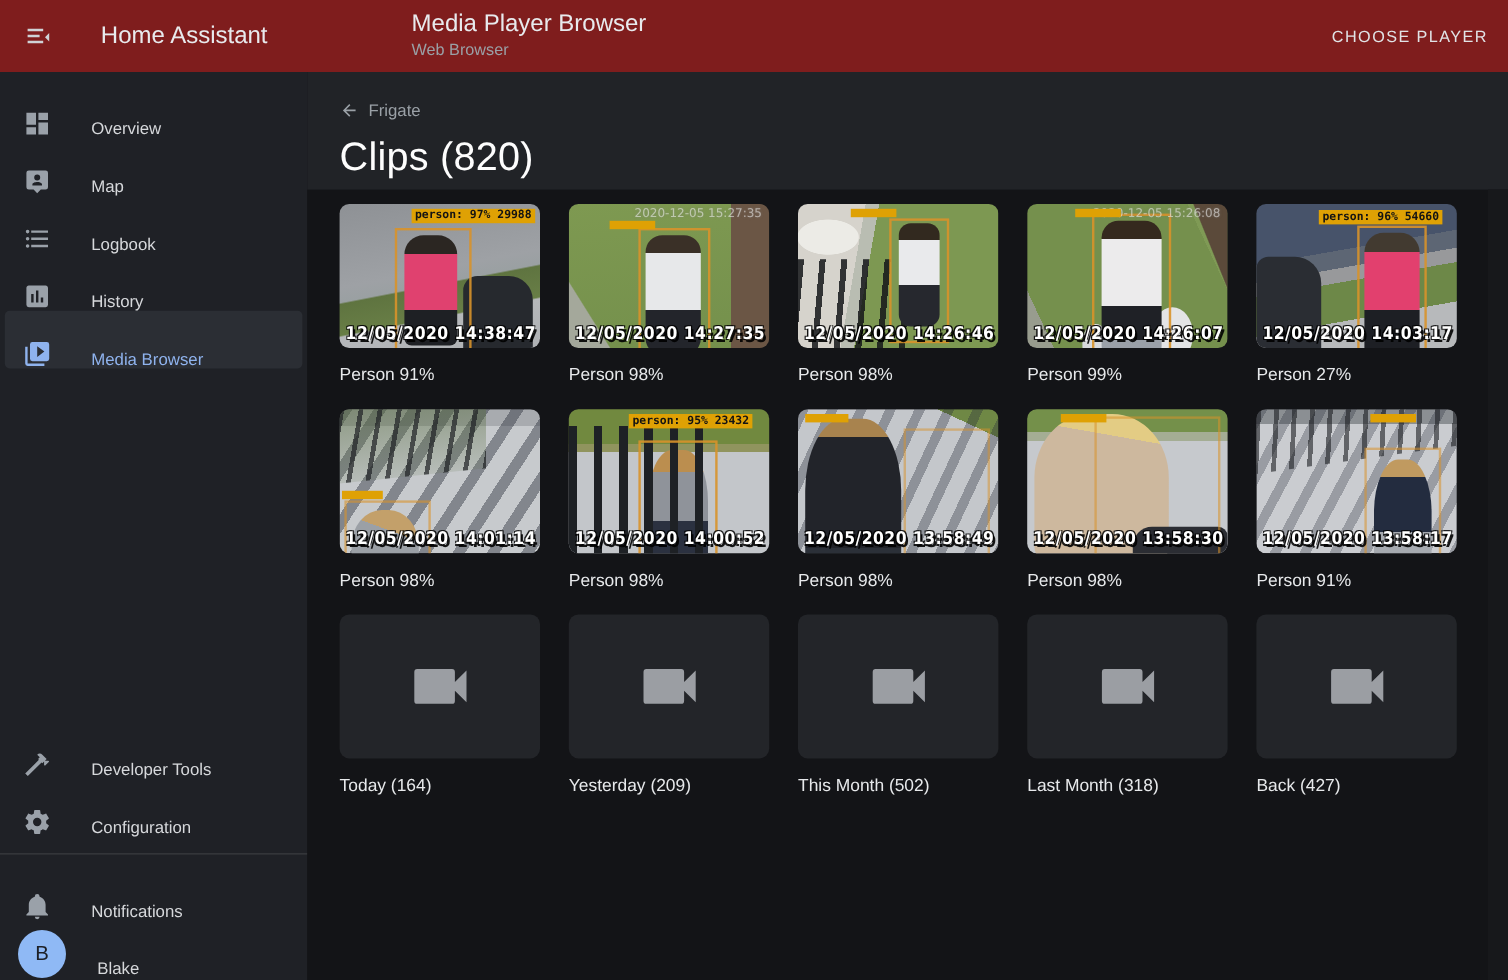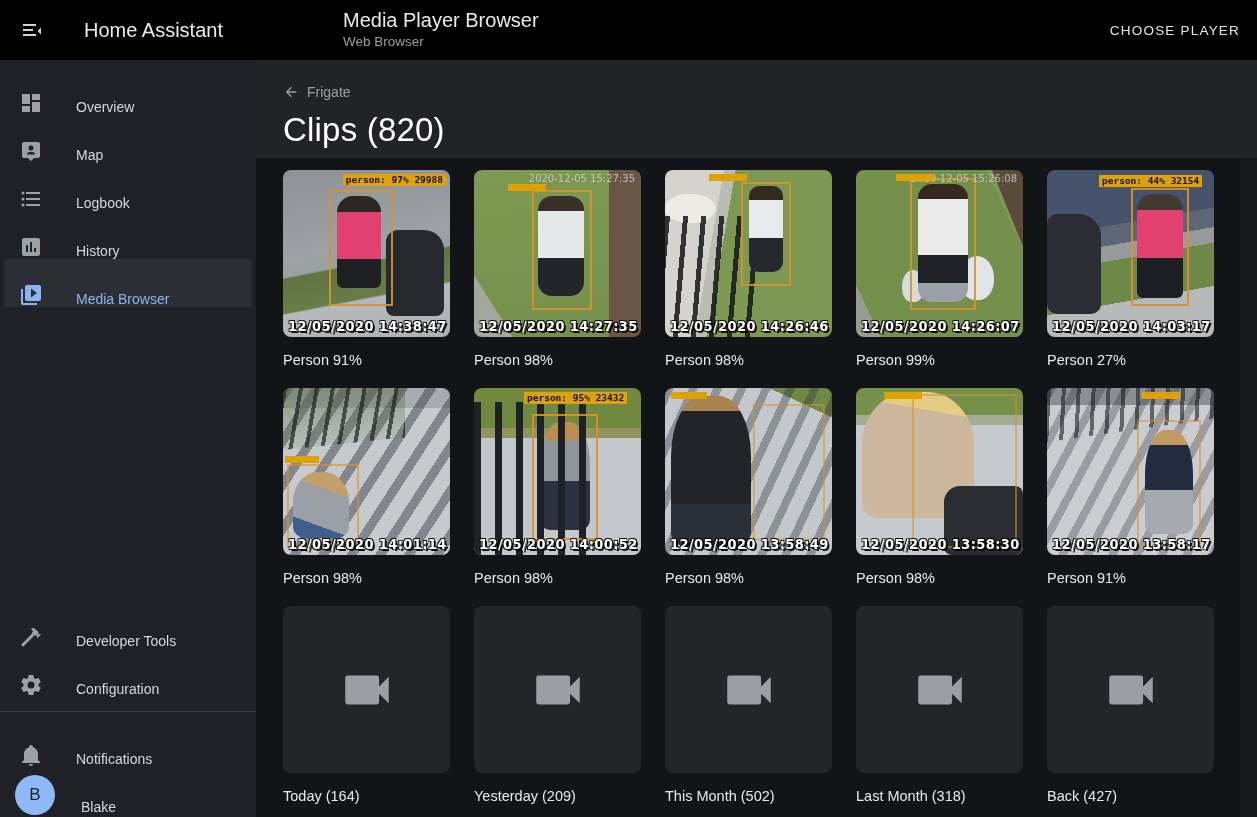--- a/index.html
+++ b/index.html
@@ -6,21 +6,21 @@
   html,body { background:#0d0e10; }
   .app {
     position:relative; width:1257px; height:817px; overflow:hidden;
     background:#111215; font-family:"Liberation Sans", sans-serif;
     -webkit-font-smoothing:antialiased;
   }
 
   
   .topbar {
     position:absolute; top:0; left:0; width:1257px; height:60px;
-    background:#000000; z-index:10; display:flex; align-items:center;
+    background:#7f1d1d; z-index:10; display:flex; align-items:center;
   }
   .menu-btn { margin-left:20px; width:24px; height:24px; color:#cfd2d6; cursor:pointer; flex:none; }
   .app-title { margin-left:40px; font-size:20px; color:#e8eaed; font-weight:400; }
   .page-title-block { position:absolute; left:343px; top:9px; }
   .page-title { font-size:20px; font-weight:500; color:#e8eaed; line-height:23px; }
   .page-subtitle { font-size:13.5px; color:#9aa0a6; margin-top:2px; }
   .choose-player {
     position:absolute; right:17px; top:0; height:60px; display:flex; align-items:center;
     font-size:13.5px; font-weight:500; letter-spacing:1.2px; color:#e1e3e6;
     background:none; border:none; cursor:pointer; font-family:inherit;
@@ -53,21 +53,21 @@
   .content { position:absolute; left:256px; top:60px; right:0; bottom:0; background:#131417; }
   .content-header { height:98px; background:#212327; padding-left:27px; }
   .breadcrumb { display:inline-flex; align-items:center; gap:8px; padding-top:24px; color:#9aa0a6; font-size:14px; cursor:pointer; }
   .breadcrumb .icn { width:16px; height:16px; }
   .content-title { margin-top:7px; font-size:33px; font-weight:400; color:#fdfdfd; letter-spacing:.2px; }
   .scroll-strip { position:absolute; top:98px; right:0; width:17px; bottom:0; background:#17181b; }
   .grid { display:flex; flex-wrap:wrap; column-gap:24px; row-gap:2px; padding:12px 17px 0 27px; width:1001px; }
 
   .tile { width:167px; cursor:pointer; }
   .thumb {
-    position:relative; width:167px; height:167px; border-radius:8px; overflow:hidden;
+    position:relative; width:167px; height:120px; border-radius:8px; overflow:hidden;
     background:#232529;
   }
   .caption { padding:15px 0 18px; font-size:14.5px; color:#e7e9eb; }
   .thumb.folder { display:flex; align-items:center; justify-content:center; }
   .thumb.folder .icn { width:58px; height:58px; color:#9b9ea3; }
 
   .ts {
     position:absolute; left:5px; bottom:3px; z-index:4;
     font-family:"DejaVu Sans", sans-serif; font-weight:bold; font-size:13px;
     color:#fff; white-space:nowrap; letter-spacing:.4px; transform:scaleY(1.12); transform-origin:left bottom;
@@ -323,21 +323,21 @@
           <div class="bbox"></div>
           <span class="tag tag-sm"></span>
           <span class="ts">12/05/2020 14:26:07</span>
         </div>
         <div class="caption">Person 99%</div>
       </div>
 
       <div class="tile">
         <div class="thumb scene-5">
           <div class="bbox"></div>
-          <span class="tag">person: 44% 32154</span>
+          <span class="tag">person: 96% 54660</span>
           <span class="ts">12/05/2020 14:03:17</span>
         </div>
         <div class="caption">Person 27%</div>
       </div>
 
       <div class="tile">
         <div class="thumb scene-6">
           <div class="bbox"></div>
           <span class="tag tag-sm"></span>
           <span class="ts">12/05/2020 14:01:14</span>

